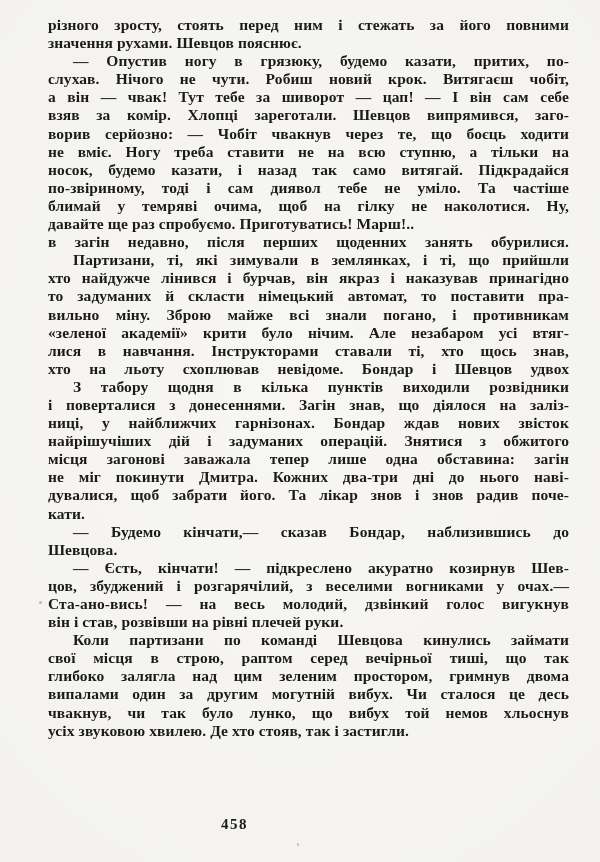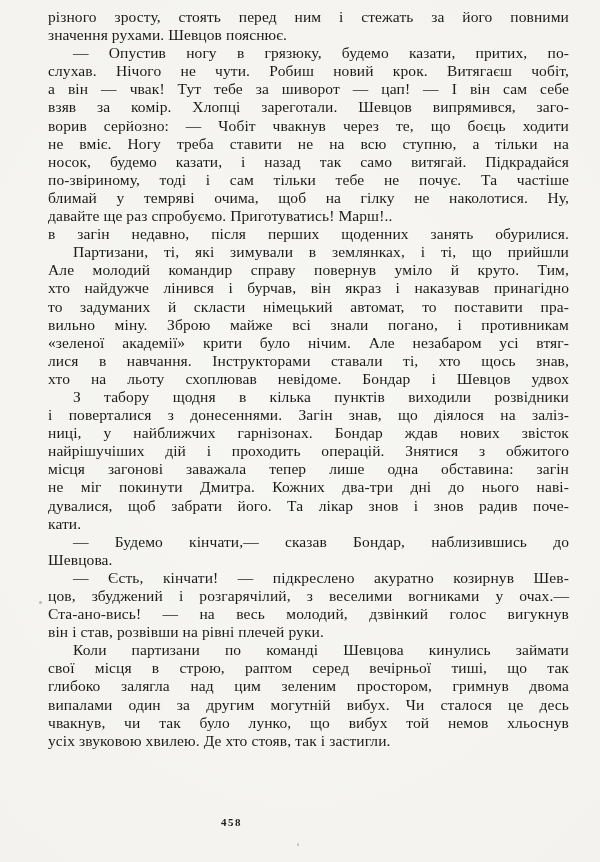--- a/index.html
+++ b/index.html
@@ -18,26 +18,26 @@
     position: absolute;
     inset: 0;
     
     background:
       radial-gradient(ellipse 140% 120% at 50% 45%, rgba(255,255,255,0.35) 0%, rgba(0,0,0,0.0) 60%, rgba(0,0,0,0.035) 100%),
       var(--paper, #f3f2ee);
   }
   .text-block {
     position: absolute;
     left: 48px;
-    top: 8px;
+    top: 16px;
     width: 521px;
     color: var(--ink, #1b1b1b);
     font-size: 15.5px;
     line-height: 18.1px;
-    font-weight: 400;
+    font-weight: 700;
     letter-spacing: 0.1px;
   }
   .paragraph {
     margin: 0;
     padding: 0;
   }
   .line {
     text-align: justify;
     text-align-last: justify;
   }
@@ -45,21 +45,21 @@
     text-align-last: left;
   }
   .line.indent {
     text-indent: 25px;
   }
   .page-number {
     position: absolute;
     left: 221px;
     top: 816px;
     color: var(--ink, #1b1b1b);
-    font-size: 11px;
+    font-size: 15px;
     font-weight: 700;
     letter-spacing: 1.5px;
   }
   .scan-speck {
     position: absolute;
     background: rgba(30,30,30,0.55);
     border-radius: 50%;
   }
   .speck-1 { left: 39px;  top: 601px; width: 3px; height: 3px; opacity: .5; }
   .speck-2 { left: 297px; top: 843px; width: 2px; height: 3px; opacity: .45; }
@@ -74,40 +74,39 @@
         <div class="line para-end">значення рухами. Шевцов пояснює.</div>
       </div>
       <div class="paragraph">
         <div class="line indent">— Опустив ногу в грязюку, будемо казати, притих, по-</div>
         <div class="line">слухав. Нічого не чути. Робиш новий крок. Витягаєш чобіт,</div>
         <div class="line">а він — чвак! Тут тебе за шиворот — цап! — І він сам себе</div>
         <div class="line">взяв за комір. Хлопці зареготали. Шевцов випрямився, заго-</div>
         <div class="line">ворив серйозно: — Чобіт чвакнув через те, що боєць ходити</div>
         <div class="line">не вміє. Ногу треба ставити не на всю ступню, а тільки на</div>
         <div class="line">носок, будемо казати, і назад так само витягай. Підкрадайся</div>
-        <div class="line">по-звіриному, тоді і сам тільки тебе не почує. Та частіше</div>
+        <div class="line">по-звіриному, тоді і сам диявол тебе не уміло. Та частіше</div>
         <div class="line">блимай у темряві очима, щоб на гілку не наколотися. Ну,</div>
         <div class="line para-end">давайте ще раз спробуємо. Приготуватись! Марш!..</div>
       </div>
       <div class="paragraph">
         <div class="line">в загін недавно, після перших щоденних занять обурилися.</div>
         <div class="line indent">Партизани, ті, які зимували в землянках, і ті, що прийшли</div>
-        <div class="line">Але молодий командир справу повернув уміло й круто. Тим,</div>
         <div class="line">хто найдужче лінився і бурчав, він якраз і наказував принагідно</div>
         <div class="line">то задуманих й скласти німецький автомат, то поставити пра-</div>
         <div class="line">вильно міну. Зброю майже всі знали погано, і противникам</div>
         <div class="line">«зеленої академії» крити було нічим. Але незабаром усі втяг-</div>
         <div class="line">лися в навчання. Інструкторами ставали ті, хто щось знав,</div>
         <div class="line">хто на льоту схоплював невідоме. Бондар і Шевцов удвох</div>
       </div>
       <div class="paragraph">
         <div class="line indent">З табору щодня в кілька пунктів виходили розвідники</div>
         <div class="line">і поверталися з донесеннями. Загін знав, що діялося на заліз-</div>
         <div class="line">ниці, у найближчих гарнізонах. Бондар ждав нових звісток</div>
-        <div class="line">найрішучіших дій і проходить операцій. Знятися з обжитого</div>
+        <div class="line">найрішучіших дій і задуманих операцій. Знятися з обжитого</div>
         <div class="line">місця загонові заважала тепер лише одна обставина: загін</div>
         <div class="line">не міг покинути Дмитра. Кожних два-три дні до нього наві-</div>
         <div class="line">дувалися, щоб забрати його. Та лікар знов і знов радив поче-</div>
         <div class="line para-end">кати.</div>
       </div>
       <div class="paragraph">
         <div class="line indent">— Будемо кінчати,— сказав Бондар, наблизившись до</div>
         <div class="line para-end">Шевцова.</div>
       </div>
       <div class="paragraph">

